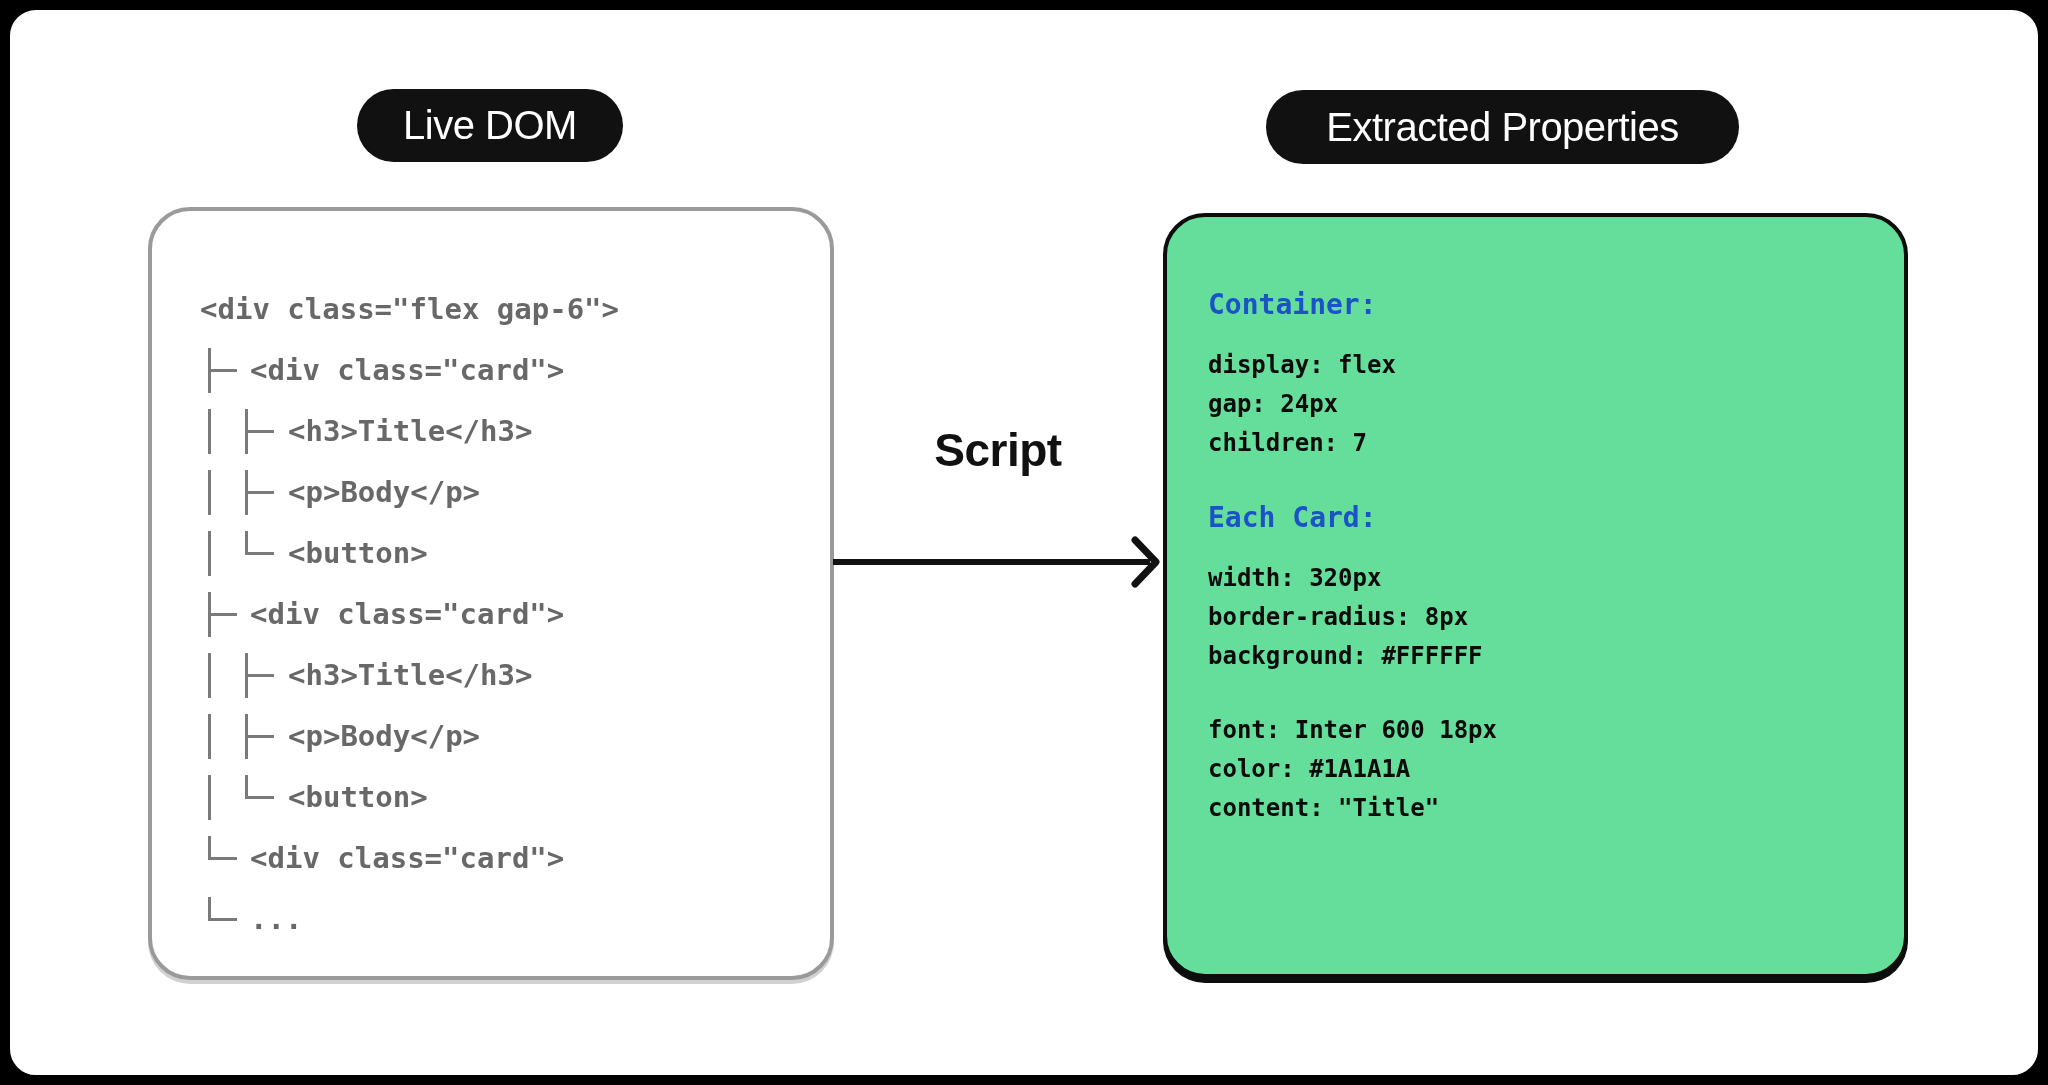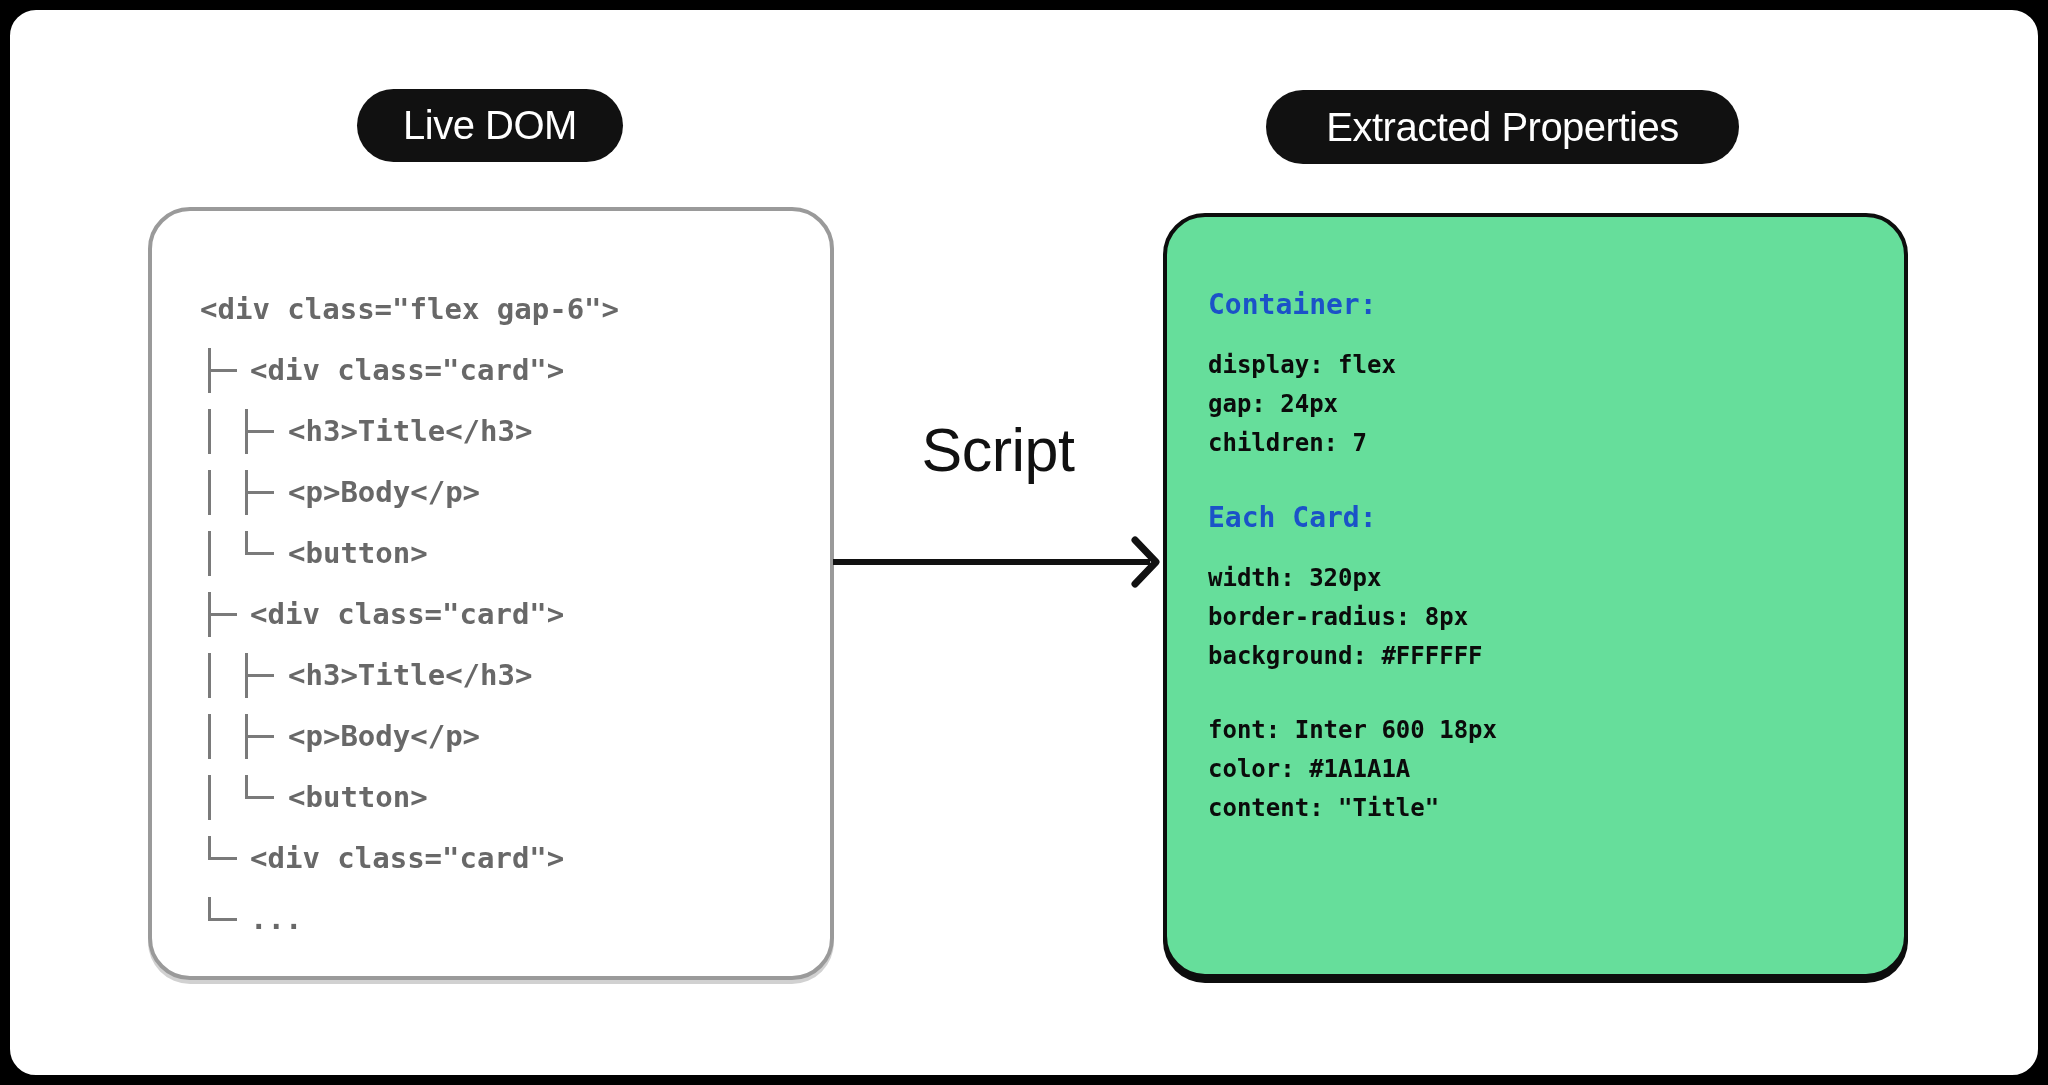--- a/index.html
+++ b/index.html
@@ -45,21 +45,21 @@
   .conn.tee::before   { top:8px; height:45px; }
   .conn.elbow::before { top:8px; height:23px; }
   .conn.tee::after, .conn.elbow::after {
     content:""; position:absolute; left:0; top:29px; width:29px; height:3px;
     background:var(--tree-line);
   }
 
   
   .mid-label {
     position:absolute; left:823px; top:424px; width:350px; text-align:center;
-    font-weight:400; font-size:61px; line-height:52px; letter-spacing:-0.5px;
+    font-weight:700; font-size:46px; line-height:52px; letter-spacing:-0.5px;
     color:var(--arrow-black);
   }
   .arrow-svg { position:absolute; inset:0; width:2048px; height:1085px; pointer-events:none; }
 
   
   .props-box {
     position:absolute; left:1163px; top:213px; width:745px; height:765px;
     box-sizing:border-box; background:var(--props-bg);
     border:4px solid var(--props-border); border-radius:42px;
     box-shadow:0 5px 0 var(--props-border);

